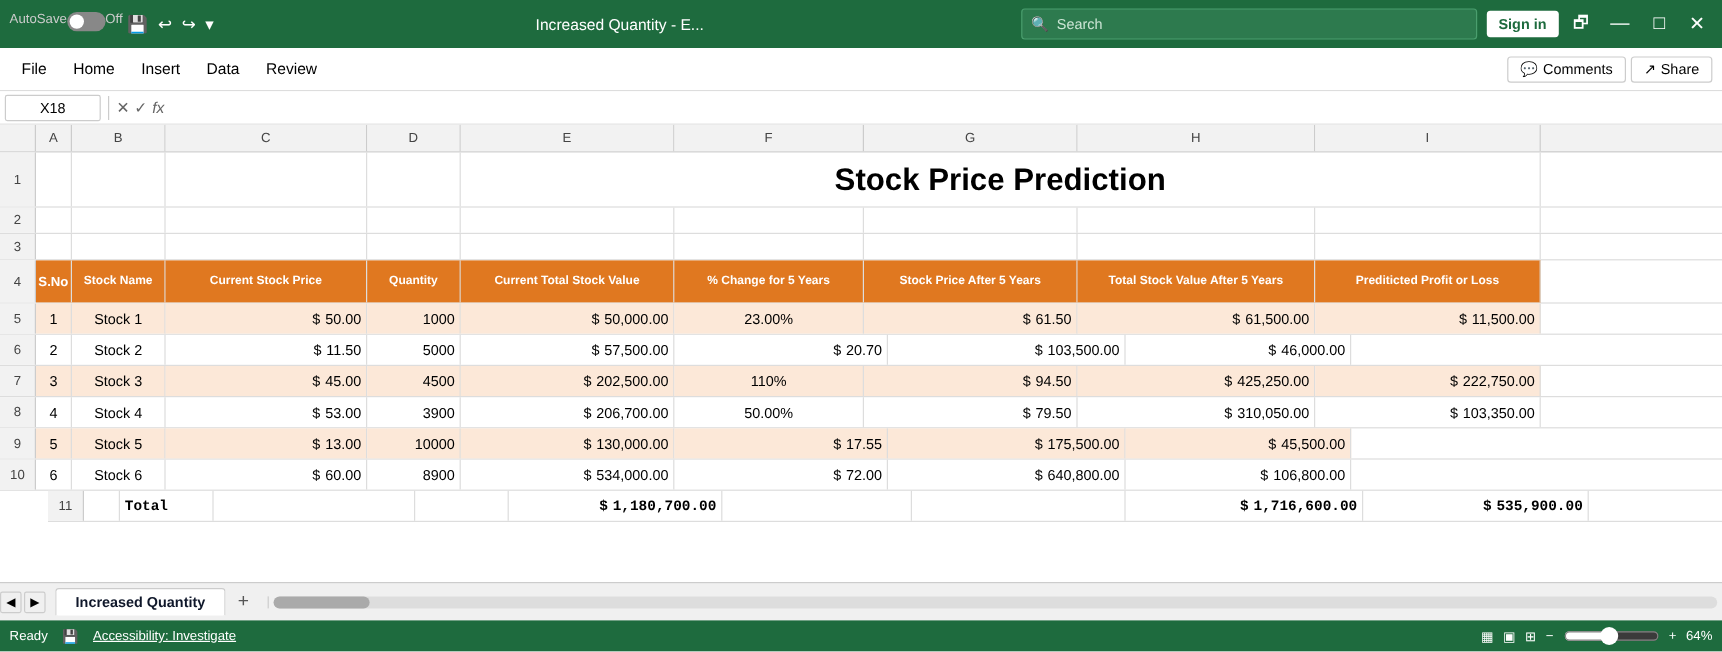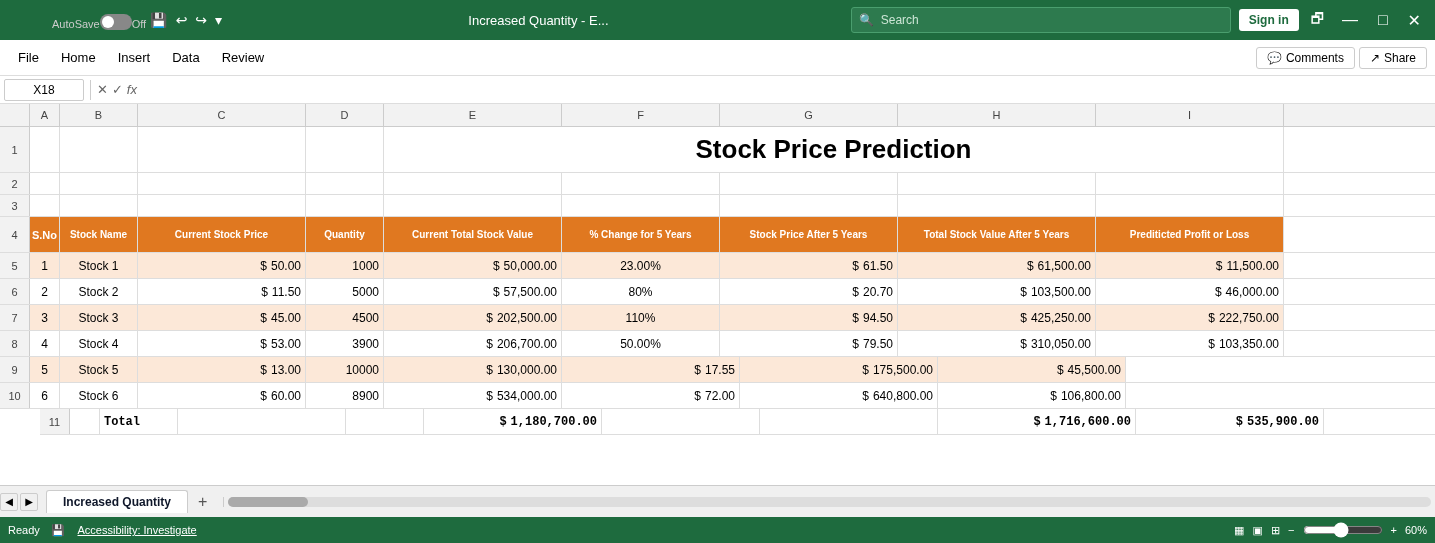--- a/index.html
+++ b/index.html
@@ -8,21 +8,21 @@
     
     .title-bar {
       background: #1e6b3e;
       color: white;
       height: 40px;
       display: flex;
       align-items: center;
       padding: 0 8px;
       gap: 8px;
     }
-    .title-bar-left { display: flex; align-items: flex-end; gap: 0; flex: 0 0 auto; margin-left: 44px; }
+    .title-bar-left { display: flex; align-items: flex-start; gap: 0; flex: 0 0 auto; }
     .autosave-label { font-size: 11px; color: #ccc; }
     .toggle-off {
       background: #888;
       border-radius: 10px;
       width: 32px;
       height: 16px;
       position: relative;
       display: inline-block;
     }
     .toggle-off::after {
@@ -415,21 +415,20 @@
         <div class="cell w-b center">Stock 2</div>
         <div class="cell w-c right">
             <span style="margin-right:4px;">$</span>
             <span>11.50</span>
           </div>
         <div class="cell w-d right">5000</div>
         <div class="cell w-e right">
             <span style="margin-right:4px;">$</span>
             <span>57,500.00</span>
           </div>
-        <div class="cell w-f center">80%</div>
         <div class="cell w-g right">
             <span style="margin-right:4px;">$</span>
             <span>20.70</span>
           </div>
         <div class="cell w-h right">
             <span style="margin-right:4px;">$</span>
             <span>103,500.00</span>
           </div>
         <div class="cell w-i right">
             <span style="margin-right:4px;">$</span>
@@ -591,15 +590,15 @@
   <span>Ready</span>
   <span>💾</span>
   <span style="cursor:pointer;text-decoration:underline;">Accessibility: Investigate</span>
   <div class="status-right">
     <span style="cursor:pointer;">▦</span>
     <span style="cursor:pointer;">▣</span>
     <span style="cursor:pointer;">⊞</span>
     <span style="cursor:pointer;">−</span>
     <input type="range" class="zoom-slider" min="10" max="200" value="100" style="">
     <span style="cursor:pointer;">+</span>
-    <span>60%</span>
+    <span>64%</span>
   </div>
 </div>
 
 </body></html>

